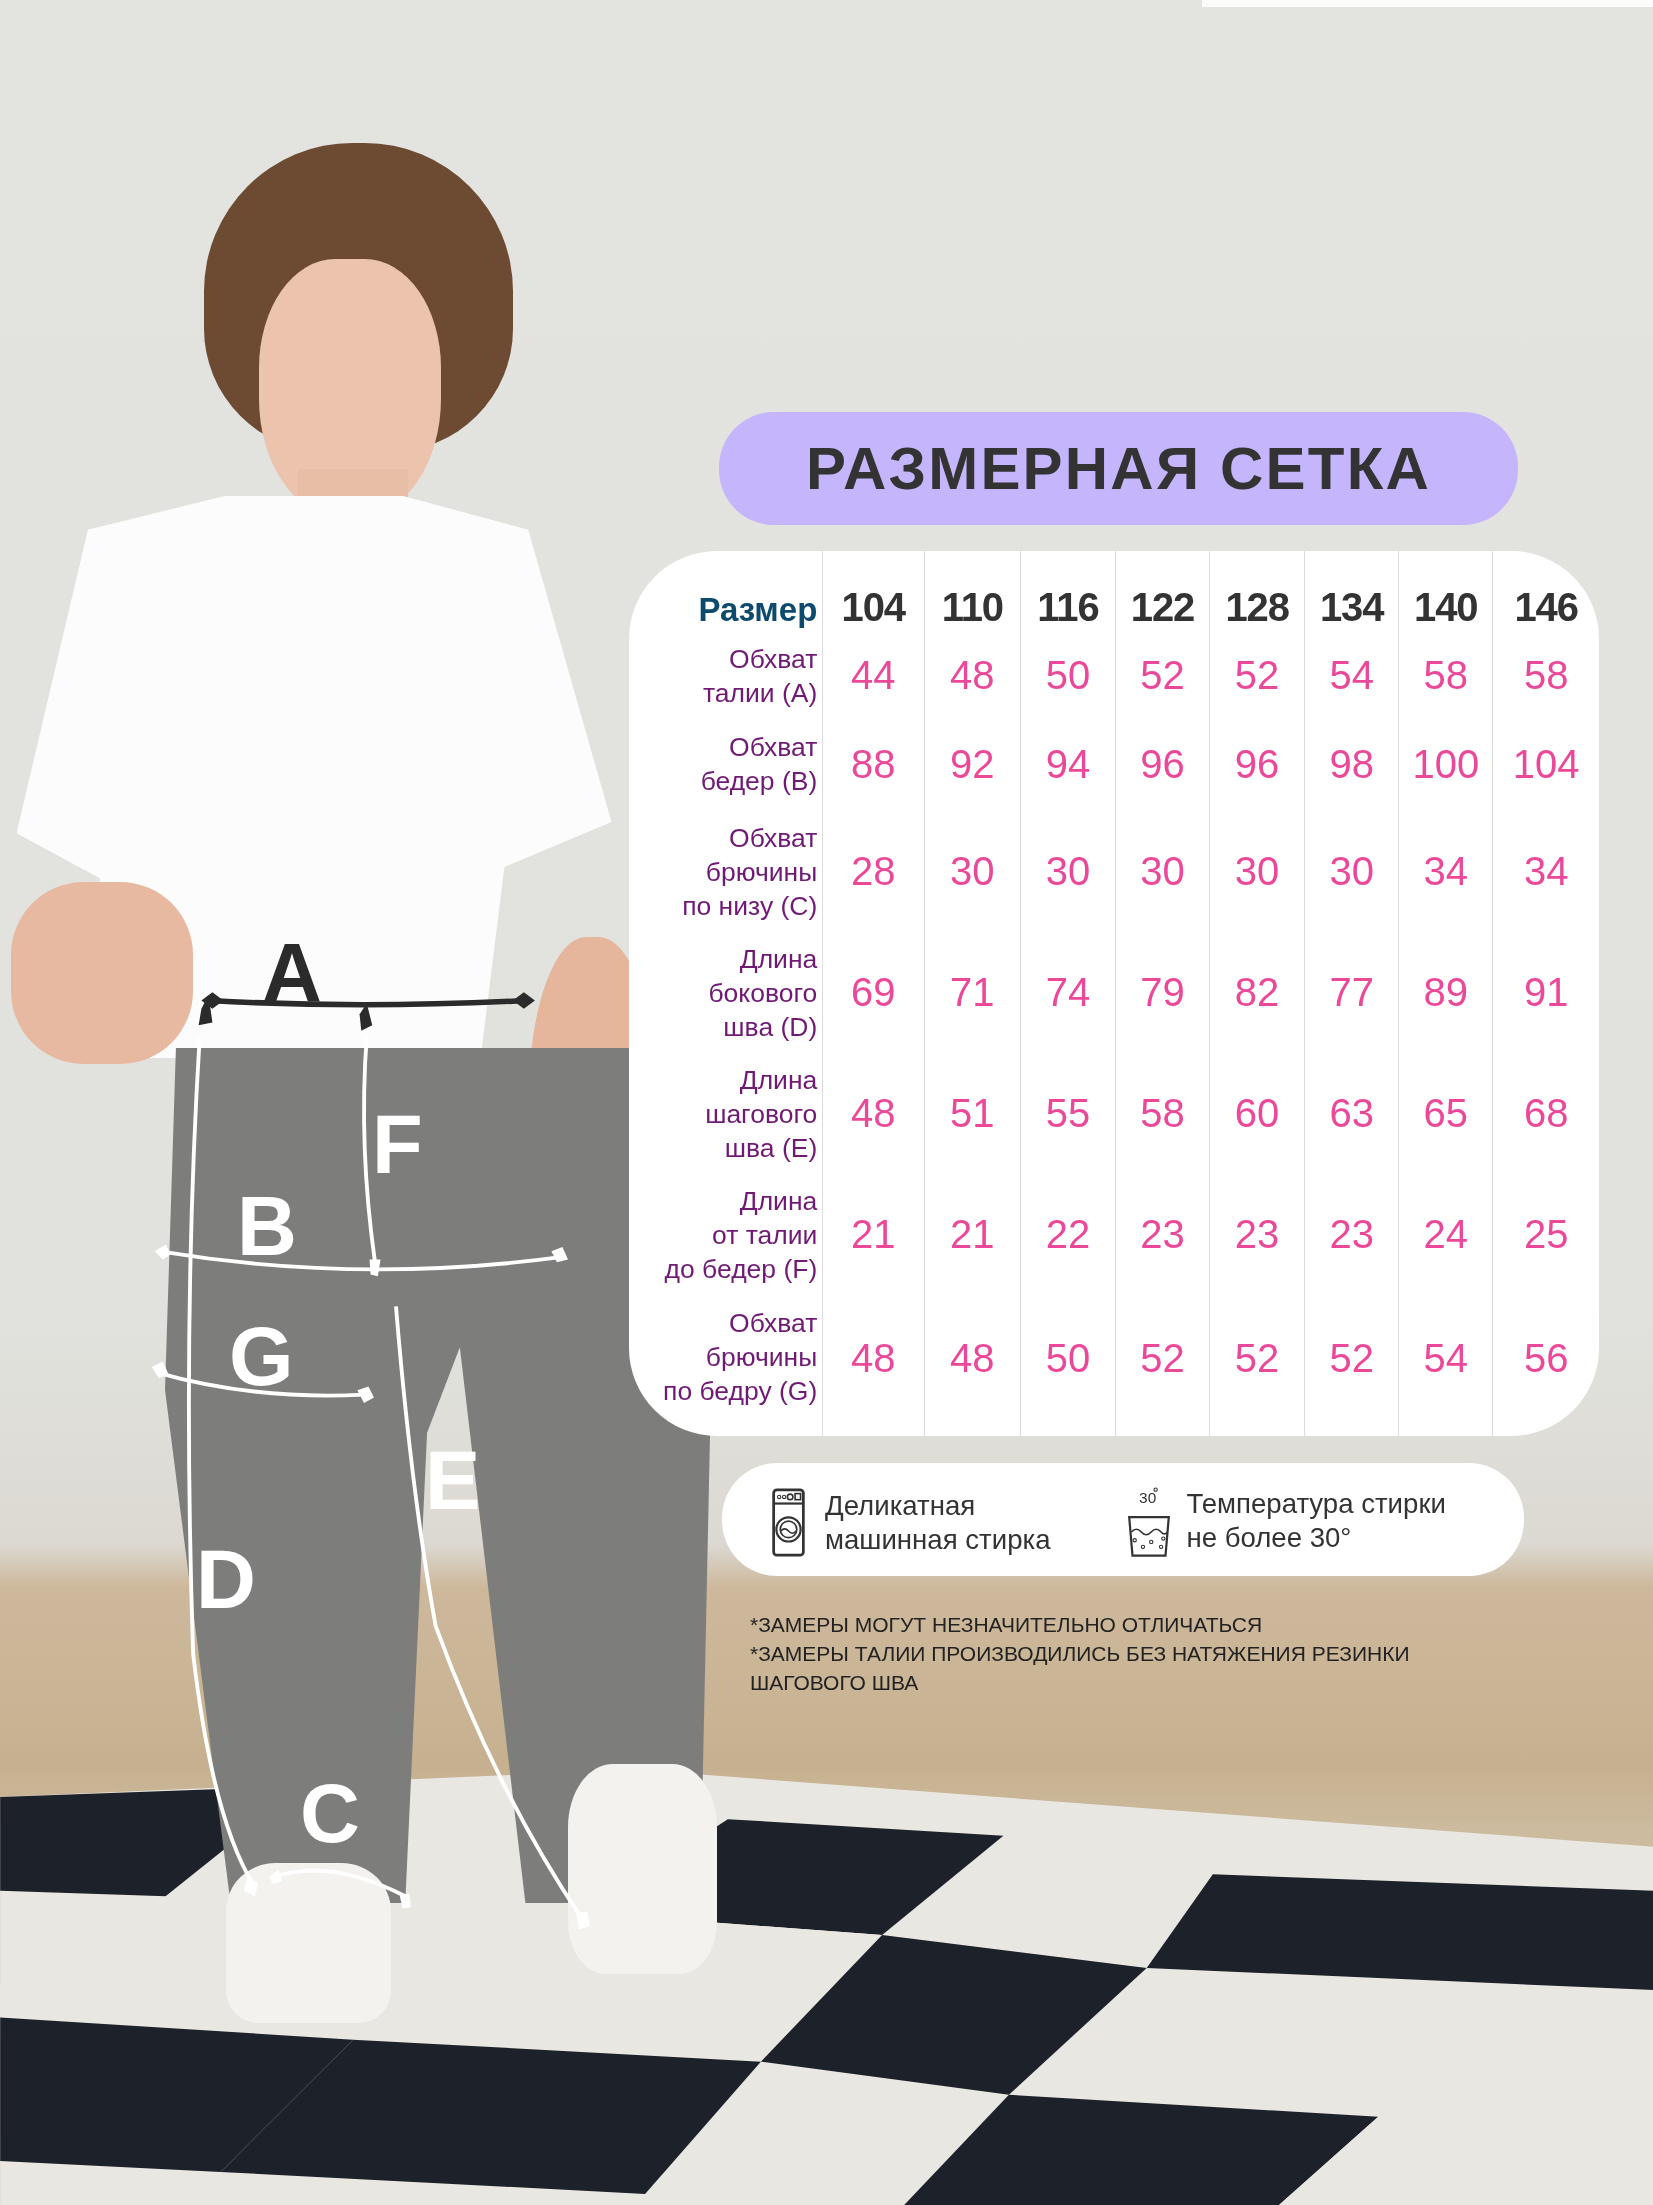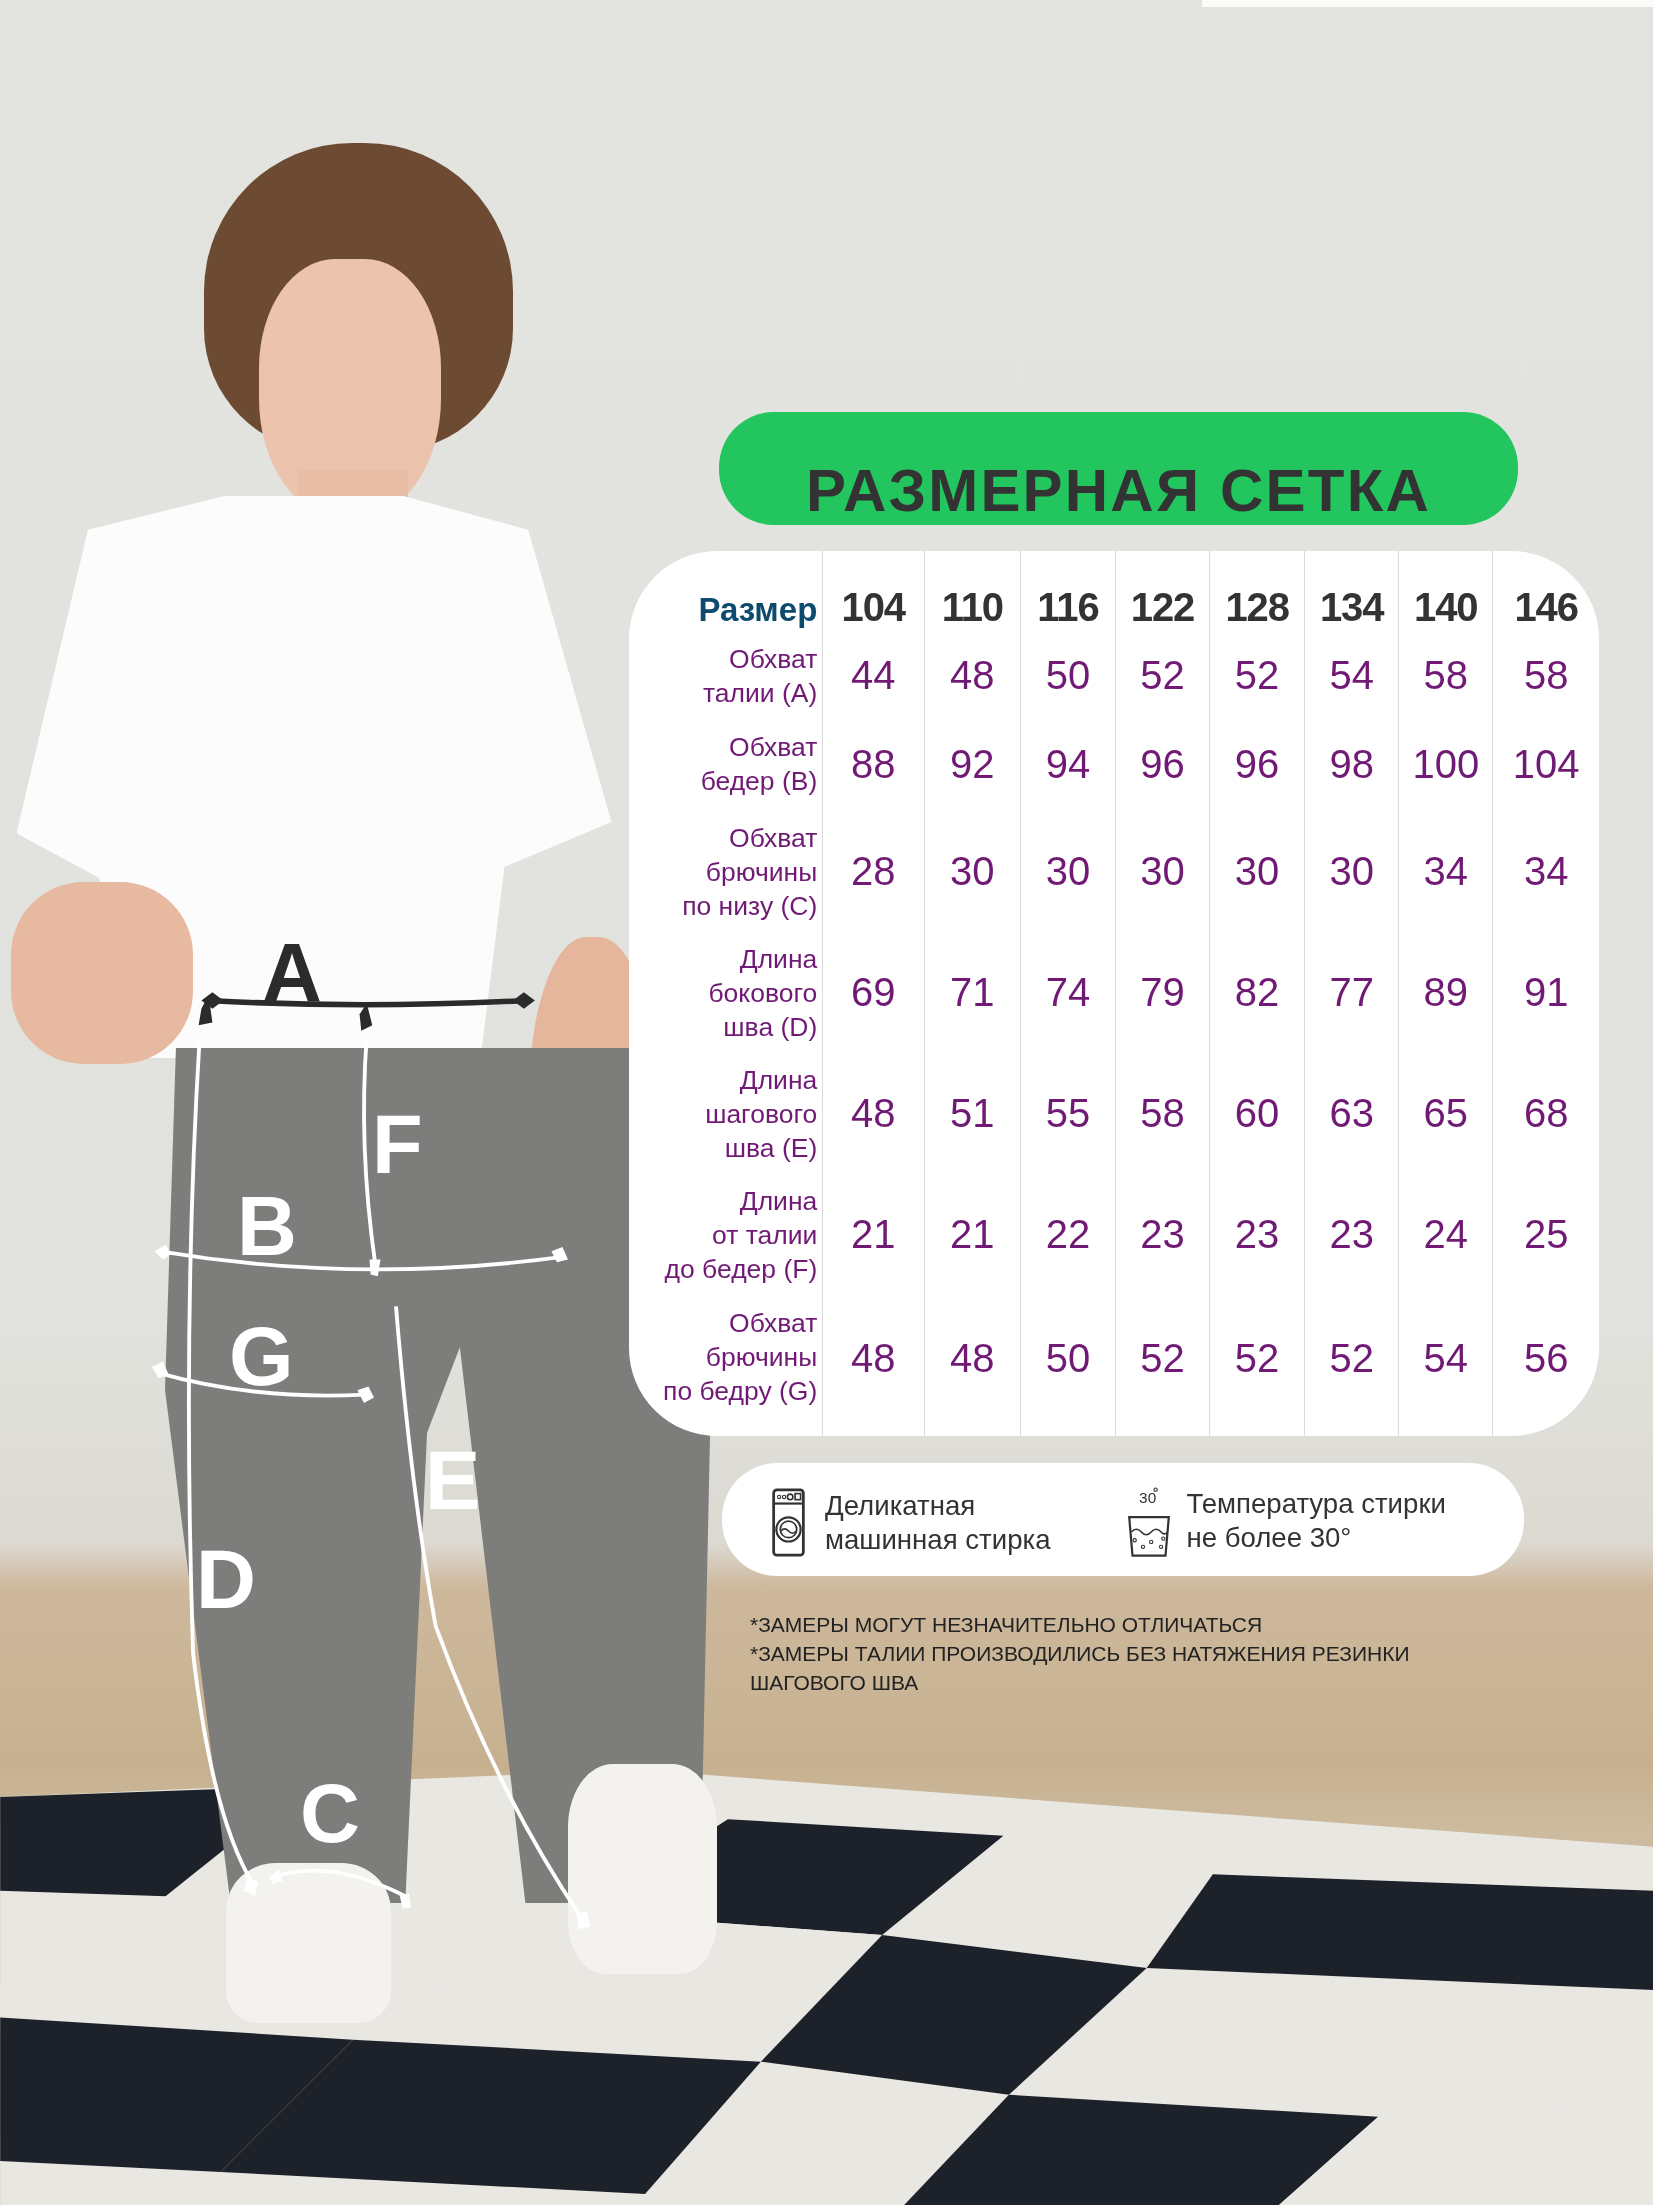--- a/index.html
+++ b/index.html
@@ -22,32 +22,32 @@
   .jeans { position:absolute; left:165px; top:1048px; width:546px; height:855px; background:#7d7d7b;
            clip-path: polygon(2% 0, 92% 0, 100% 40%, 98% 100%, 66% 100%, 54% 35%, 48% 45%, 44% 100%, 12% 100%, 0 40%); }
   .shoe-left { position:absolute; left:226px; top:1863px; width:165px; height:160px; background:#f3f2ef; border-radius:30% 30% 20% 20%; }
   .shoe-right { position:absolute; left:568px; top:1764px; width:149px; height:210px; background:#f3f2ef; border-radius:30% 30% 25% 25%; }
   
   .mlabel { position:absolute; font-family:"Liberation Sans", sans-serif; font-weight:bold; font-size:83px; line-height:1; }
   .mlabel.dark { color:#2b2b2b; }
   .mlabel.light { color:#ffffff; }
   svg.lines { position:absolute; left:0; top:0; }
   
-  .title-pill { position:absolute; left:719px; top:412px; width:799px; height:113px; background:#22c55e; border-radius:55px;
-                display:flex; align-items:flex-end; justify-content:center; }
+  .title-pill { position:absolute; left:719px; top:412px; width:799px; height:113px; background:#c4b5fd; border-radius:55px;
+                display:flex; align-items:center; justify-content:center; }
   .title-pill span { font-family:"Liberation Sans", sans-serif; font-weight:bold; font-size:60px; color:#333; letter-spacing:2.2px; }
   
   .table-card { position:absolute; left:629px; top:551px; width:970px; height:885px; background:#fff; border-radius:88px; overflow:hidden; }
   .table-card table { border-collapse:collapse; position:absolute; left:0; top:0; width:970px; height:885px; table-layout:fixed; }
   .table-card td, .table-card th { padding:0; text-align:center; vertical-align:middle; border-left:1.7px solid #dcdcdc; }
   .table-card td:first-child, .table-card th:first-child { border-left:none; text-align:right; padding-right:4.4px; }
   .hdr-label { font-family:"Liberation Sans", sans-serif; font-weight:bold; font-size:33px; color:#0c4a6e; }
   .hdr-size { font-family:"Liberation Sans", sans-serif; font-weight:bold; font-size:40px; color:#333; letter-spacing:-1.1px; }
   .row-label { font-family:"Liberation Sans", sans-serif; font-size:26.5px; line-height:34px; color:#701a75; }
-  .val { font-family:"Liberation Sans", sans-serif; font-size:40px; color:#701a75; }
+  .val { font-family:"Liberation Sans", sans-serif; font-size:40px; color:#ec4899; }
   
   .care-pill { position:absolute; left:722px; top:1463px; width:802px; height:113px; background:#fff; border-radius:55px; }
   .care-item { position:absolute; display:flex; align-items:center; }
   .care-text { font-family:"Liberation Sans", sans-serif; font-size:27.6px; line-height:34px; color:#333; }
   
   .notes { position:absolute; left:750px; top:1610px; width:783px; }
   .notes div { font-family:"Liberation Sans", sans-serif; font-size:21px; line-height:29px; color:#222; }
 </style>
 </head>
 <body>

